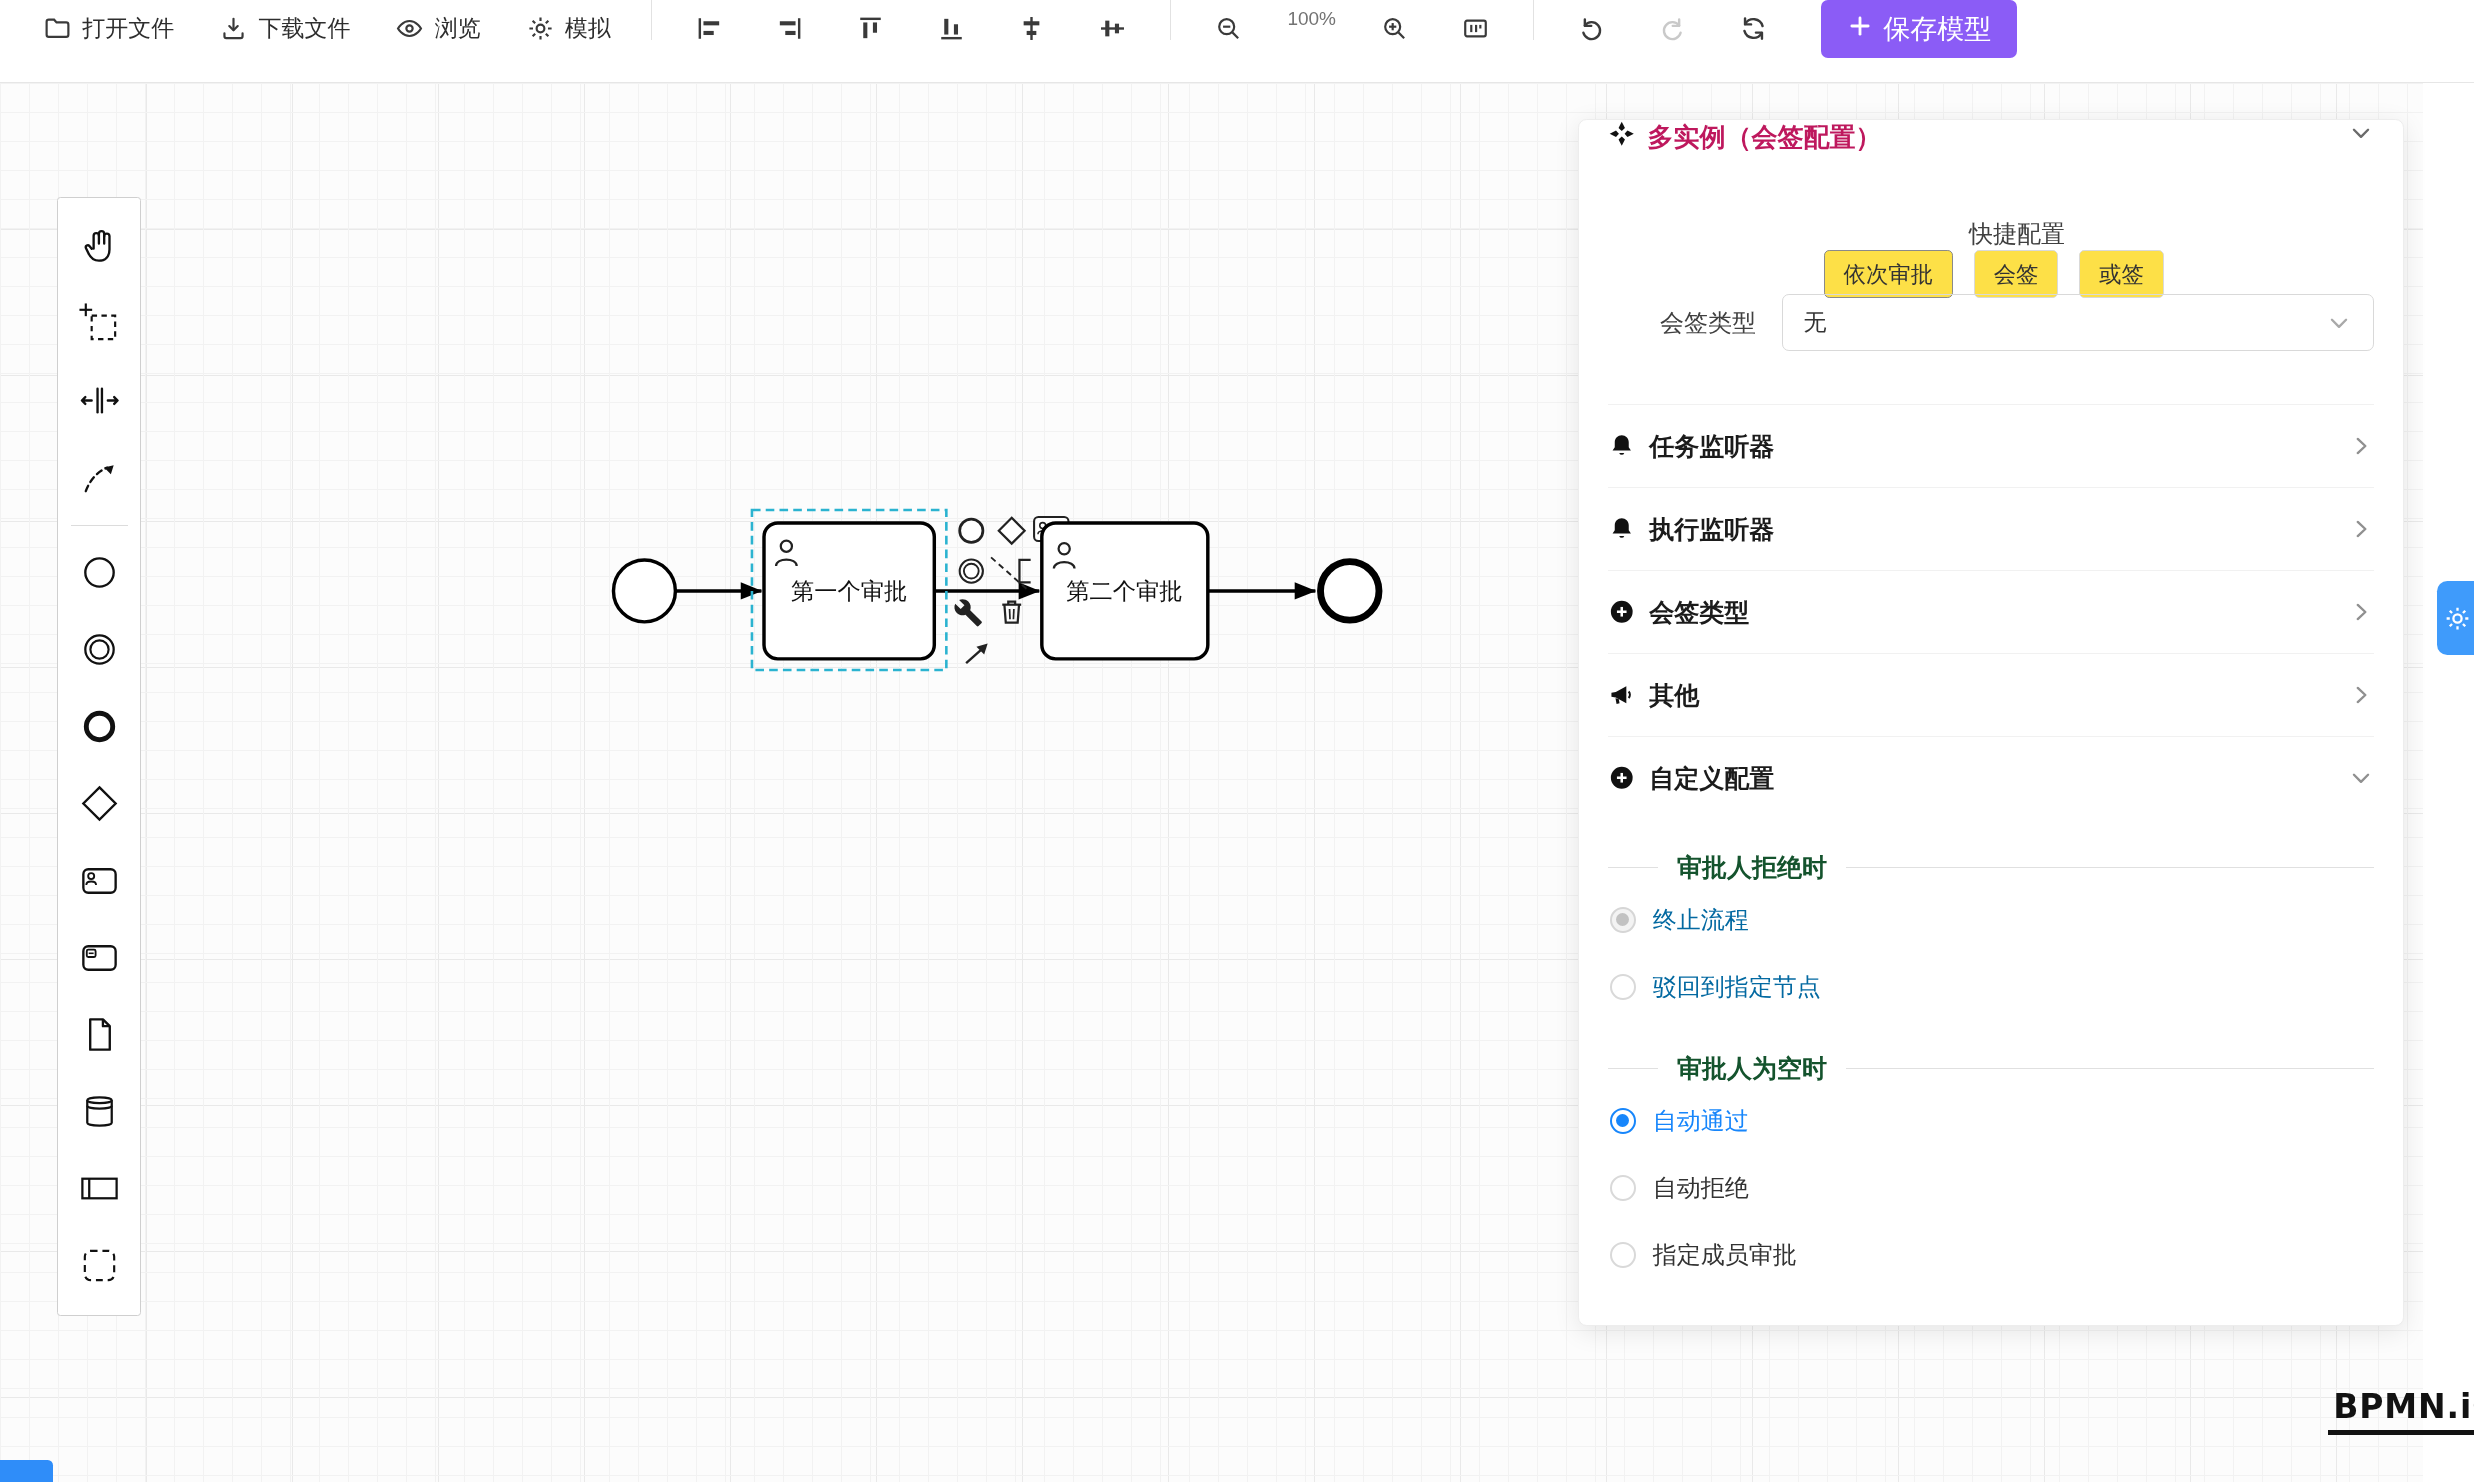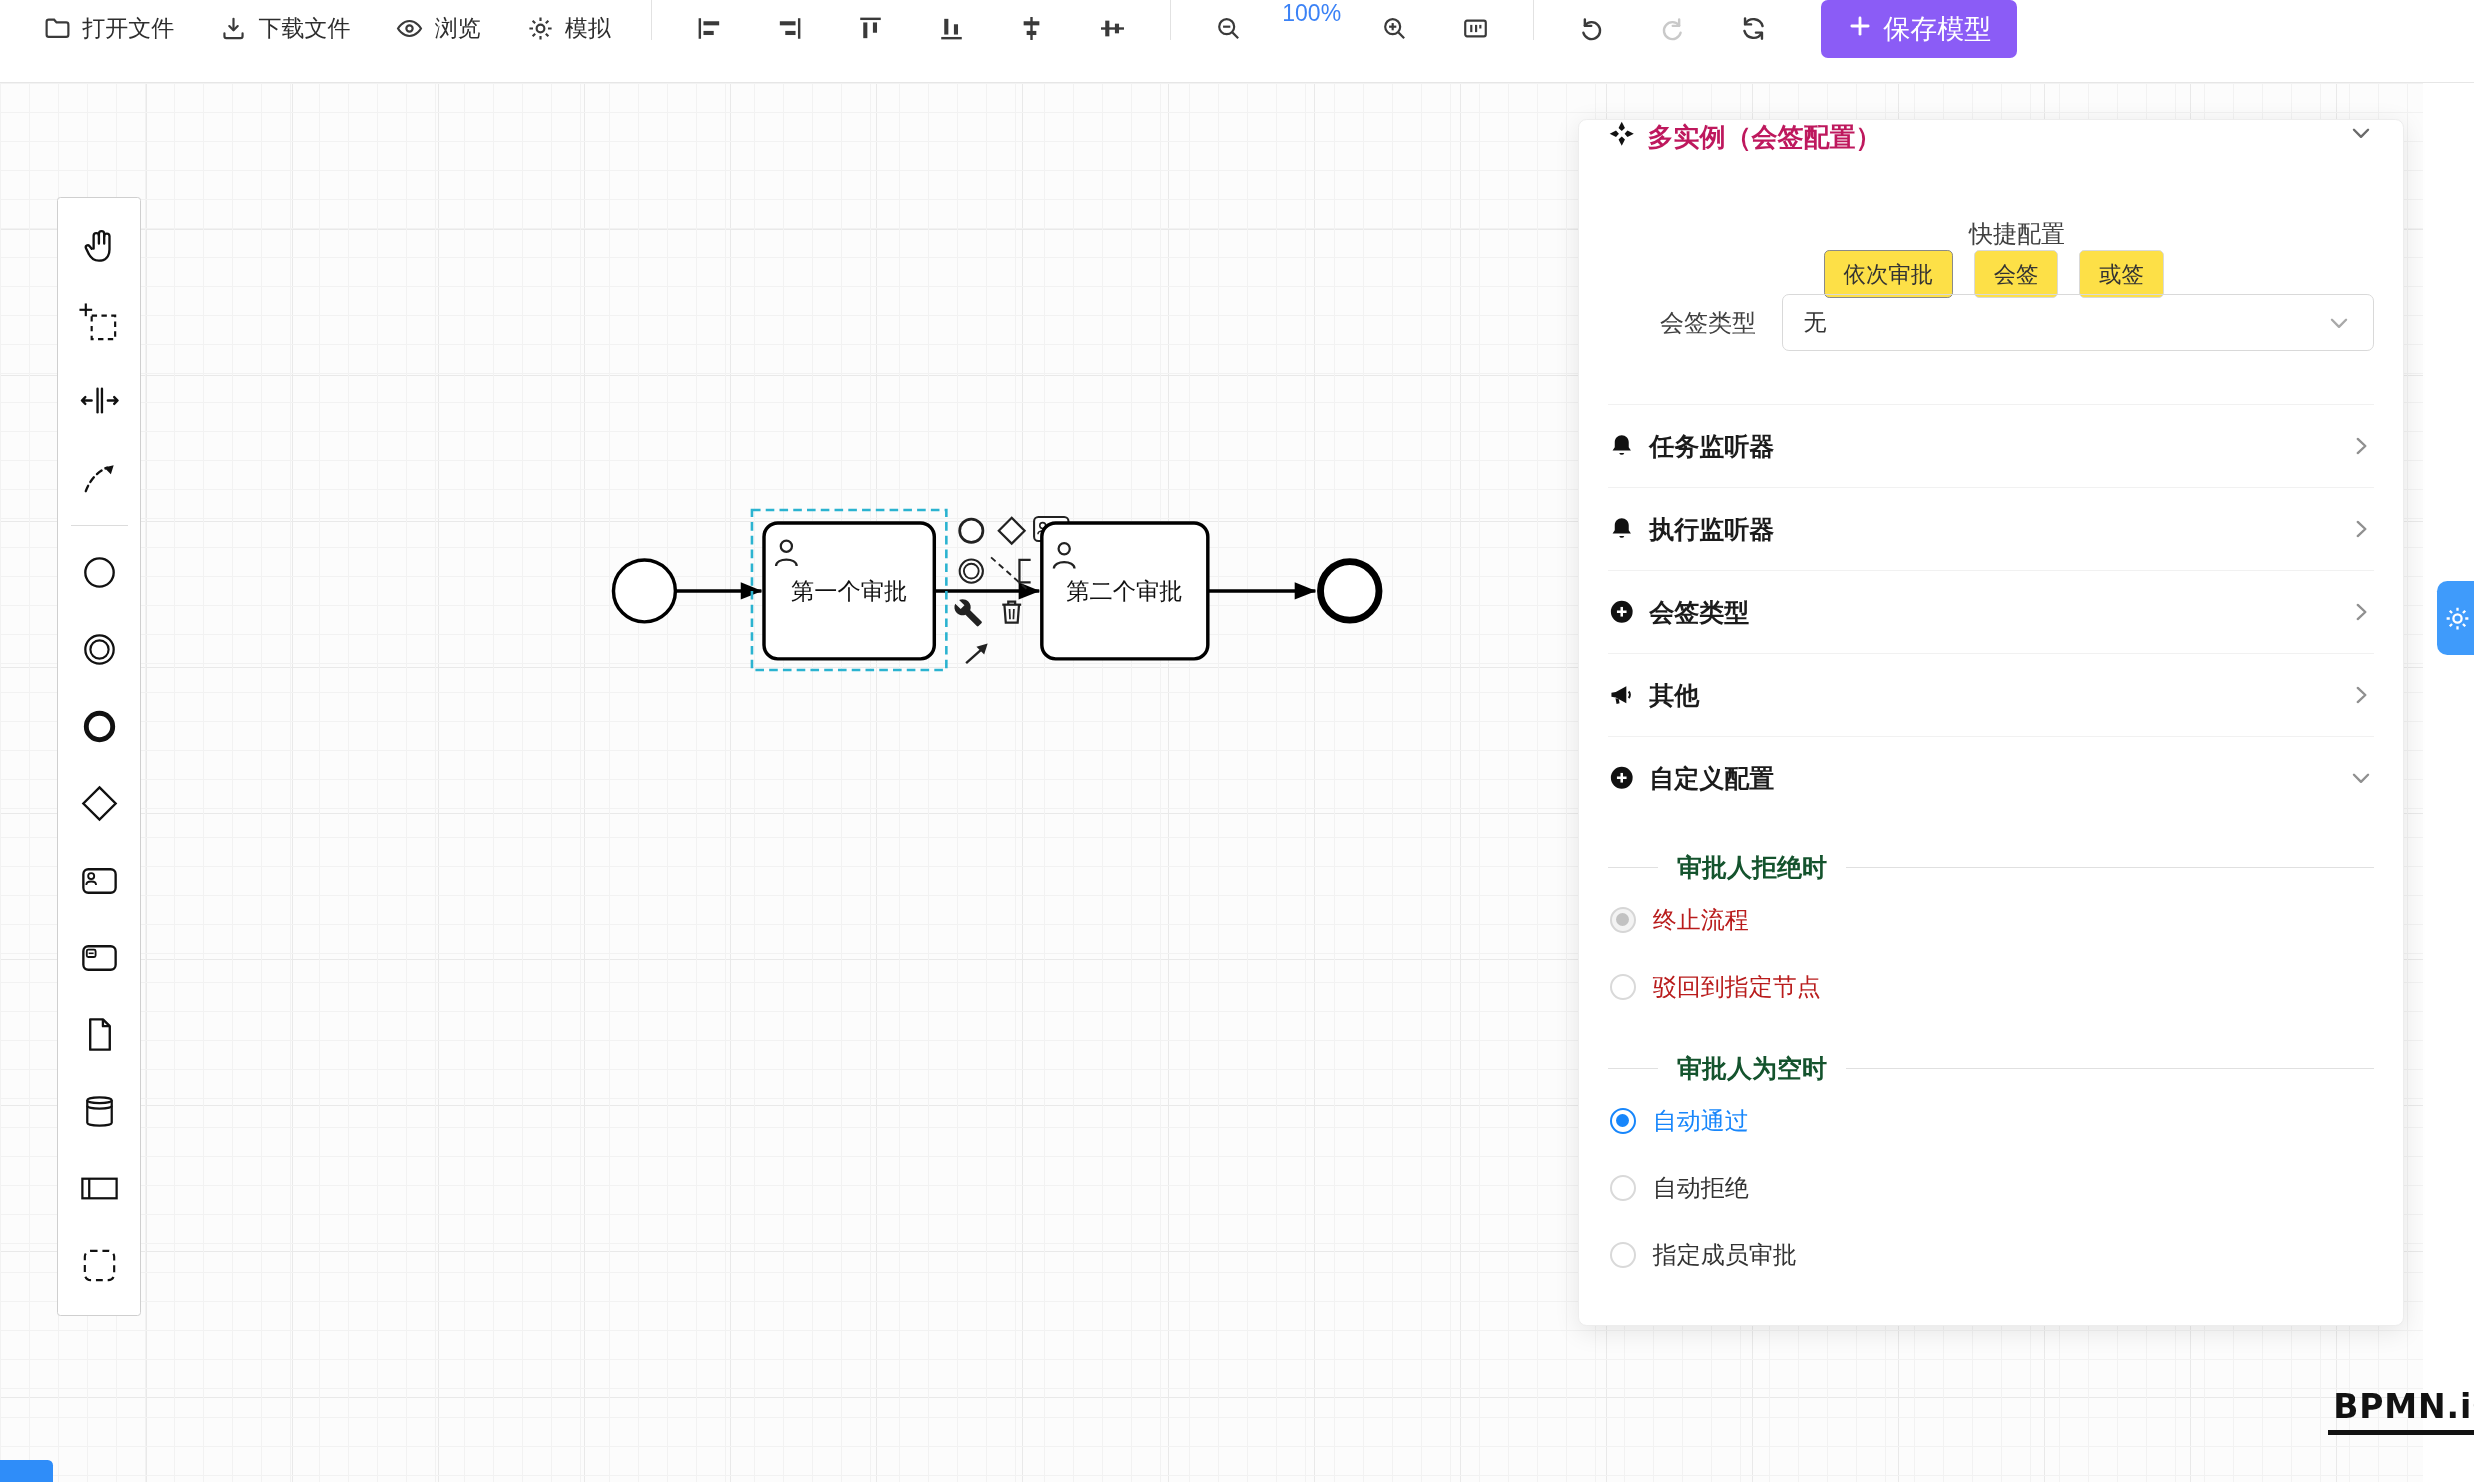--- a/index.html
+++ b/index.html
@@ -8,21 +8,21 @@
 
   
   .toolbar { position:absolute; left:0; top:0; width:2475px; height:83px; background:#fff;
     border-bottom:0.9px solid #e6e6e6; display:flex; align-items:flex-start; padding:0 24px; gap:6.9px; z-index:30; }
   .tbtn { display:flex; align-items:center; gap:10.3px; height:57px; padding:0 19px; font-size:23px;
     color:#2e2e2e; border-radius:6.9px; cursor:pointer; white-space:nowrap; }
   .icon-btn { display:flex; align-items:center; justify-content:center; height:57px; padding:0 22.4px;
     border-radius:6.9px; cursor:pointer; }
   .tbtn svg, .icon-btn svg { width:29px; height:29px; display:block; }
   .sep { width:0.9px; height:40px; background:#e2e2e2; margin:0 13.8px; flex:none; }
-  .zoom-label { font-size:23px; color:#3b82f6; min-width:79px; text-align:center; }
+  .zoom-label { font-size:19px; color:#737373; min-width:79px; text-align:center;margin-top:8px; }
   .save-btn { margin-left:24px; display:flex; align-items:center; gap:10.3px; background:#8b5cf6; color:#fff;
     font-size:27px; height:58px; padding:16px 26px; border-radius:6.9px; cursor:pointer; white-space:nowrap; }
   .save-btn svg { width:26px; height:26px; }
 
   
   .canvas-grid { position:absolute; left:0; top:83px; width:2475px; height:1399px; background-color:#fcfcfc;
     background-image:
       linear-gradient(#f2f2f2 0.9px, transparent 0.9px),
       linear-gradient(90deg,#f2f2f2 0.9px, transparent 0.9px),
       linear-gradient(#e9e9e9 0.9px, transparent 0.9px),
@@ -70,21 +70,21 @@
   .sect .l1 { width:50px; height:0.9px; background:#e0e0e0; }
   .sect .l2 { flex:1; height:0.9px; background:#e0e0e0; }
   .sect .t { margin:0 19px; font-size:25px; font-weight:700; color:#14532d; white-space:nowrap; }
 
   .rrow { display:flex; align-items:center; gap:17px; height:67px; font-size:24px; color:#333; cursor:pointer; padding-left:1.7px; }
   .radio { width:26px; height:26px; border-radius:50%; border:2.2px solid #d9d9d9; background:#fff; position:relative; flex:none; }
   .radio.checked-grey { background:#f3f3f3; border-color:#d6d6d6; }
   .radio.checked-grey::after { content:''; position:absolute; inset:4.3px; border-radius:50%; background:#c2c2c2; }
   .radio.checked-blue { border-color:#1786FB; }
   .radio.checked-blue::after { content:''; position:absolute; inset:4.3px; border-radius:50%; background:#1786FB; }
-  .lbl-grey { color:#b91c1c; }
+  .lbl-grey { color:#0369a1; }
   .lbl-blue { color:#1786FB; }
 
   
   .gear-tab { position:absolute; right:0; top:581px; width:38px; height:74px; background:#3F9BFB;
     border-radius:10.3px 0 0 10.3px; display:flex; align-items:center; padding-left:6px; z-index:26; cursor:pointer; }
   .gear-tab svg { width:29px; height:29px; }
   .corner-badge { position:absolute; left:0; bottom:0; width:53px; height:22.4px; background:#2F8DF9;
     border-top-right-radius:5.2px; z-index:12; }
   .bpmn-logo { position:absolute; left:2328px; top:1387px; font-size:33px; font-weight:800; color:#121212;
     letter-spacing:0.9px; border-bottom:5.2px solid #121212; padding:0 5.2px 4.3px; z-index:12;

